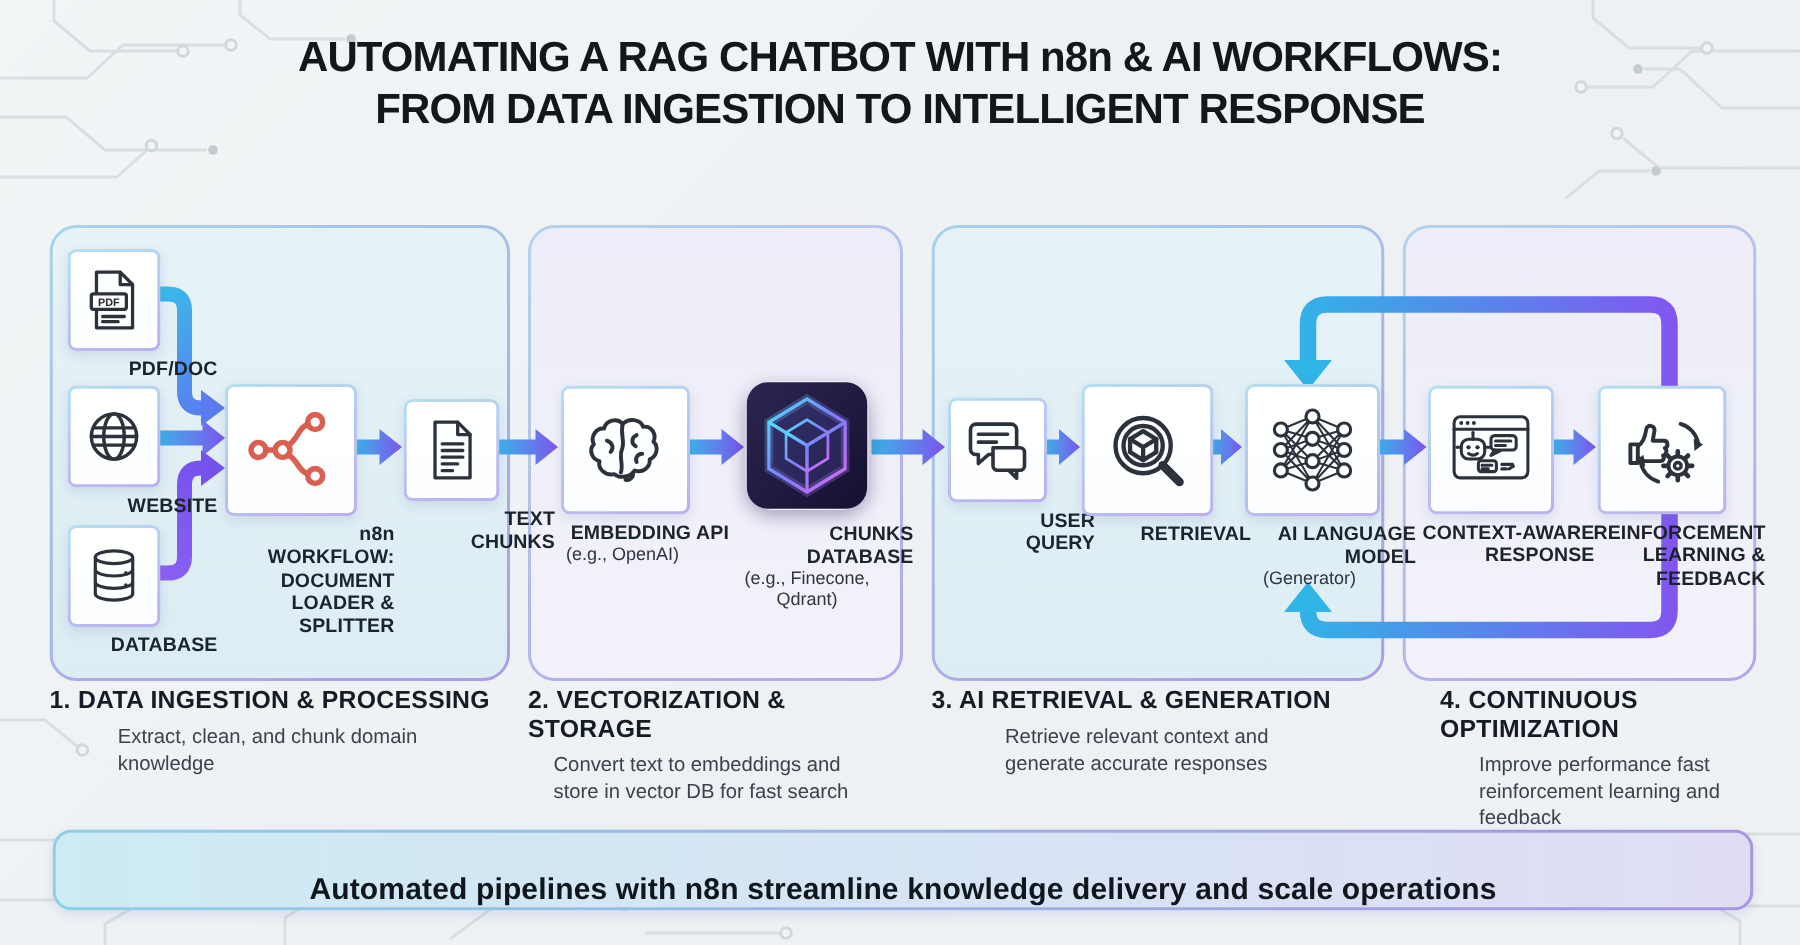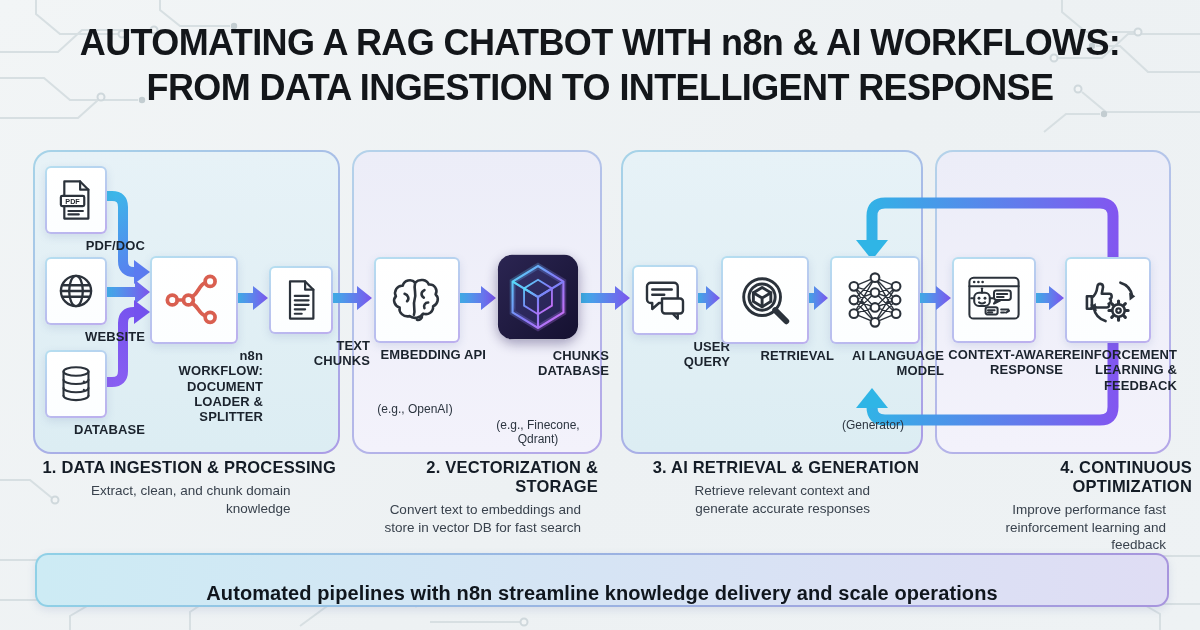--- a/index.html
+++ b/index.html
@@ -5,44 +5,44 @@
   html,body{margin:0;padding:0;background:#e8ecee;}
   .stage{
     position:relative;width:1200px;height:630px;overflow:hidden;
     background:linear-gradient(135deg,#f2f5f6 0%,#edf1f3 55%,#eef2f4 100%);
     font-family:"Liberation Sans",sans-serif;
   }
   svg{display:block}
   .bg-circuit{position:absolute;inset:0;z-index:0;pointer-events:none}
   .title{
     position:absolute;top:20px;left:0;width:100%;text-align:center;z-index:4;
-    font-weight:bold;font-size:36px;line-height:1.26;letter-spacing:-0.6px;color:#13161a;
+    font-weight:bold;font-size:28px;line-height:1.26;letter-spacing:-0.6px;color:#13161a;
   }
   .title span{display:block}
   .panel{position:absolute;border-radius:18px;border:2px solid transparent;z-index:1;}
   .panel.cool{background:linear-gradient(180deg,#e7f2f7,#dcedf3) padding-box,linear-gradient(150deg,#a6d4e8,#ab9ce6) border-box;}
   .panel.warm{background:linear-gradient(180deg,#ecedf8,#f3f2fb) padding-box,linear-gradient(150deg,#b4d3ea,#b4a6e8) border-box;}
   .arrows{position:absolute;inset:0;z-index:2;pointer-events:none}
   .node{position:static}
   .nbox{
     position:absolute;z-index:3;display:flex;align-items:center;justify-content:center;
     border-radius:6px;border:2px solid transparent;
     background:linear-gradient(#ffffff,#fcfeff) padding-box,linear-gradient(160deg,#b5dff0,#bcaeee) border-box;
     box-shadow:0 3px 8px rgba(90,110,170,.16);
   }
   .nbox.dark{background:none;border:none;box-shadow:0 4px 12px rgba(40,30,90,.38);border-radius:18px;}
   .nlabel{
     position:absolute;z-index:3;transform:translateX(-50%);width:142px;text-align:right;
     font-weight:bold;font-size:13px;line-height:1.18;letter-spacing:.1px;color:#1b232d;white-space:pre-line;
   }
   .nsub{
     position:absolute;z-index:3;transform:translateX(-50%);width:150px;text-align:center;
-    font-size:12px;line-height:1.15;color:#2c3540;white-space:pre-line;margin-top:40px;
-  }
-  .section{position:absolute;text-align:right;z-index:3}
+    font-size:12px;line-height:1.15;color:#2c3540;white-space:pre-line;
+  }
+  .section{position:absolute;text-align:left;z-index:3}
   .sec-h{font-size:16.5px;font-weight:bold;letter-spacing:.2px;color:#141c26}
   .sec-d{font-size:13.5px;color:#39424d;line-height:1.3;margin:5px auto 0}
   .banner{
     position:absolute;left:35px;top:553px;width:1130px;height:50px;z-index:3;
     border-radius:13px;border:2px solid transparent;
     background:linear-gradient(90deg,#cdebf4,#dfddf4) padding-box,linear-gradient(90deg,#8fd0e6,#a795dd) border-box;
     display:flex;align-items:flex-end;justify-content:center;
     box-shadow:0 3px 8px rgba(90,110,170,.15);
   }
   .banner-text{font-size:20px;font-weight:bold;color:#10161d;letter-spacing:.1px}

